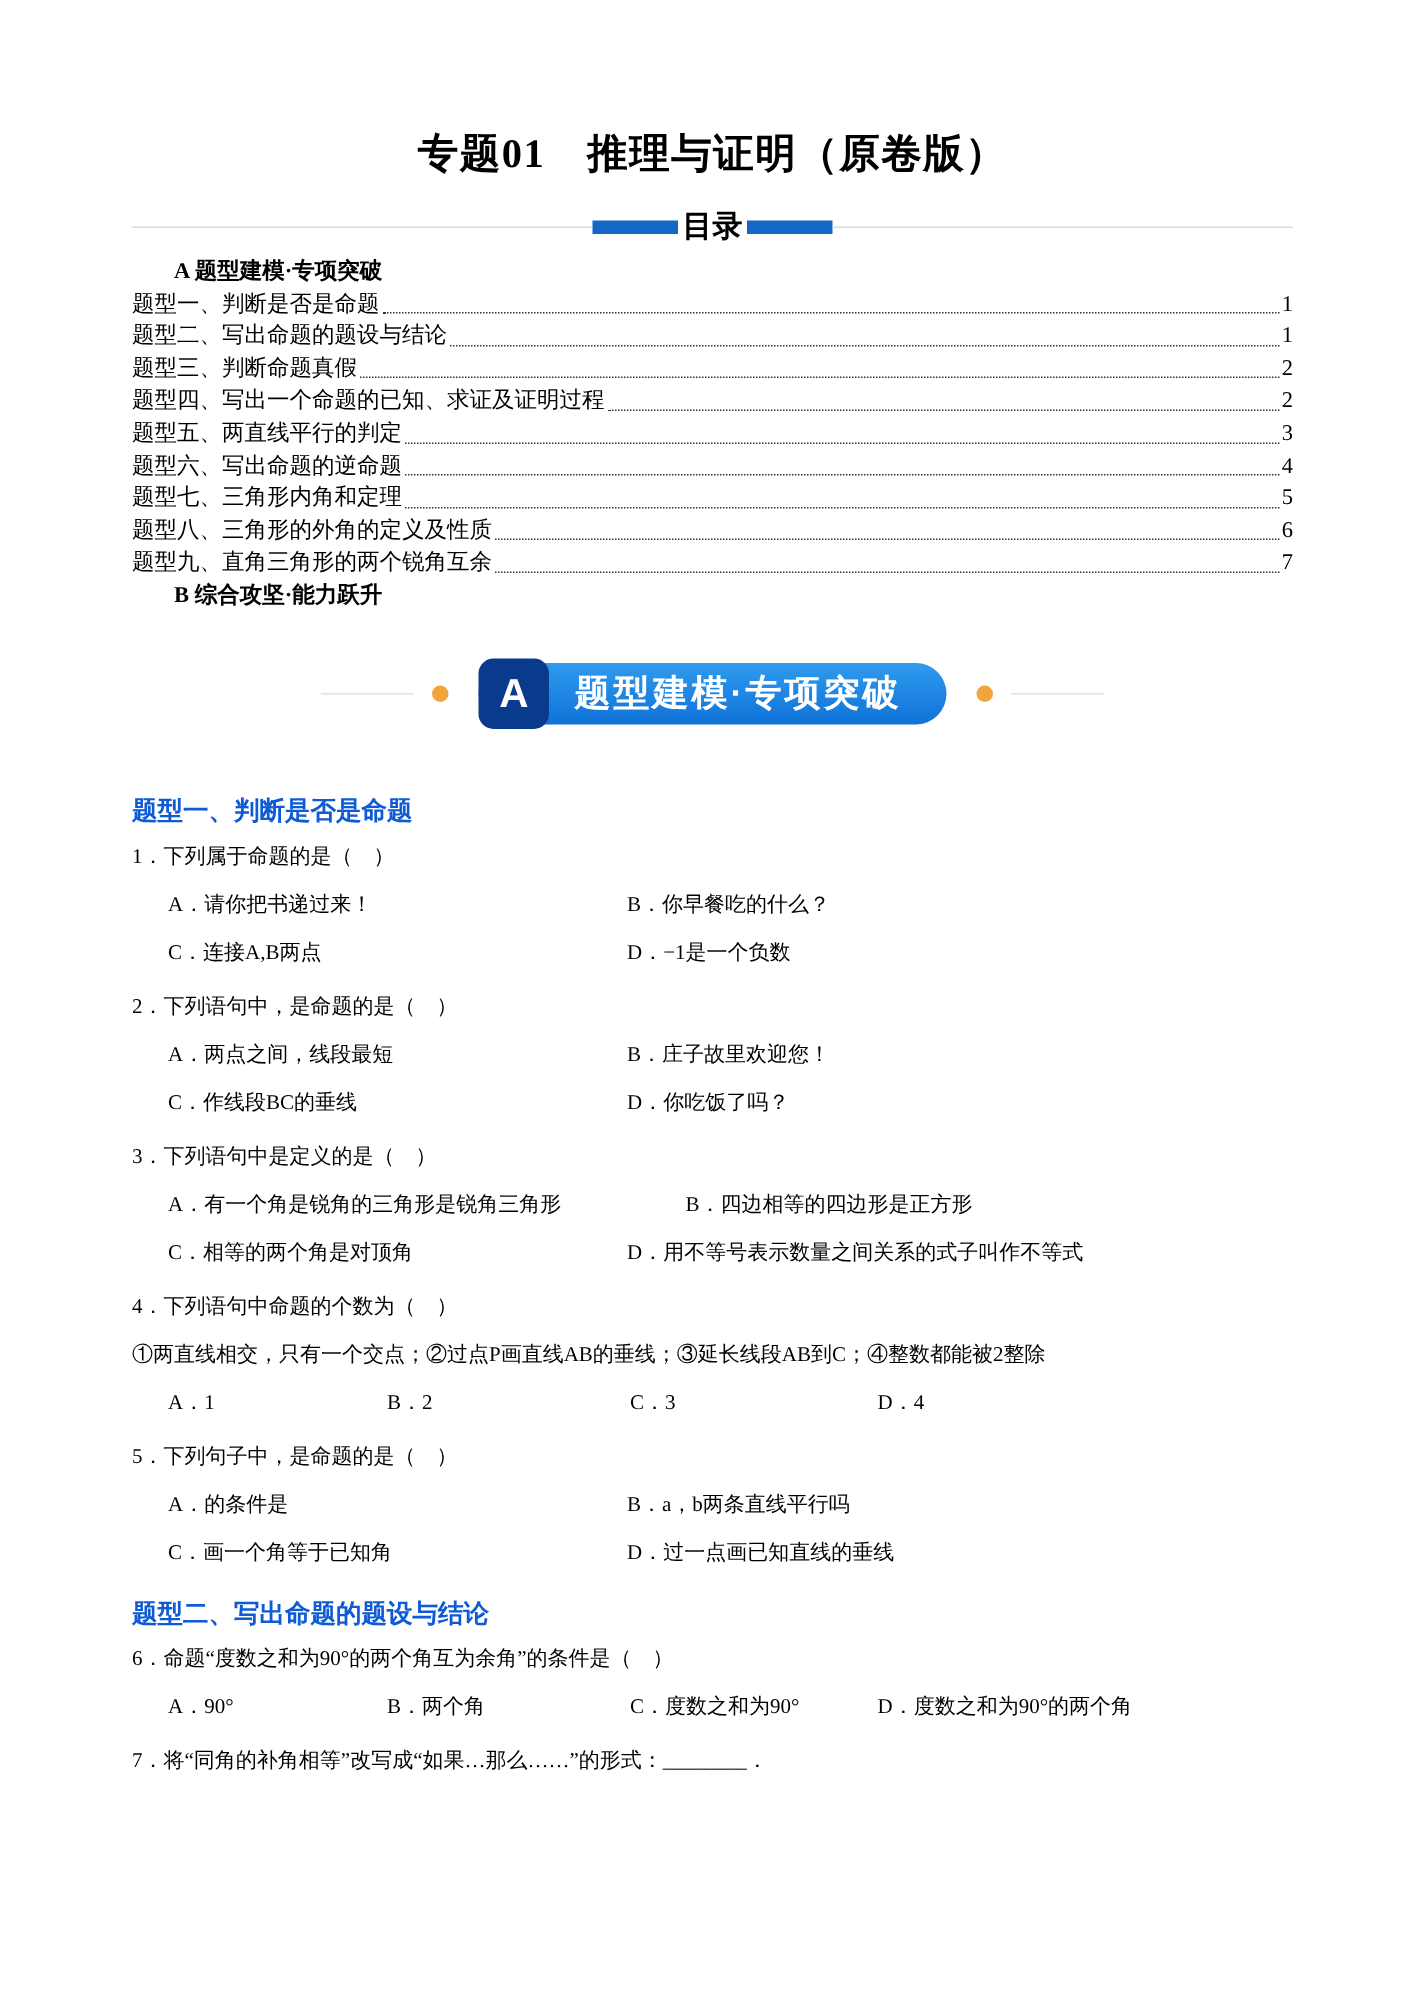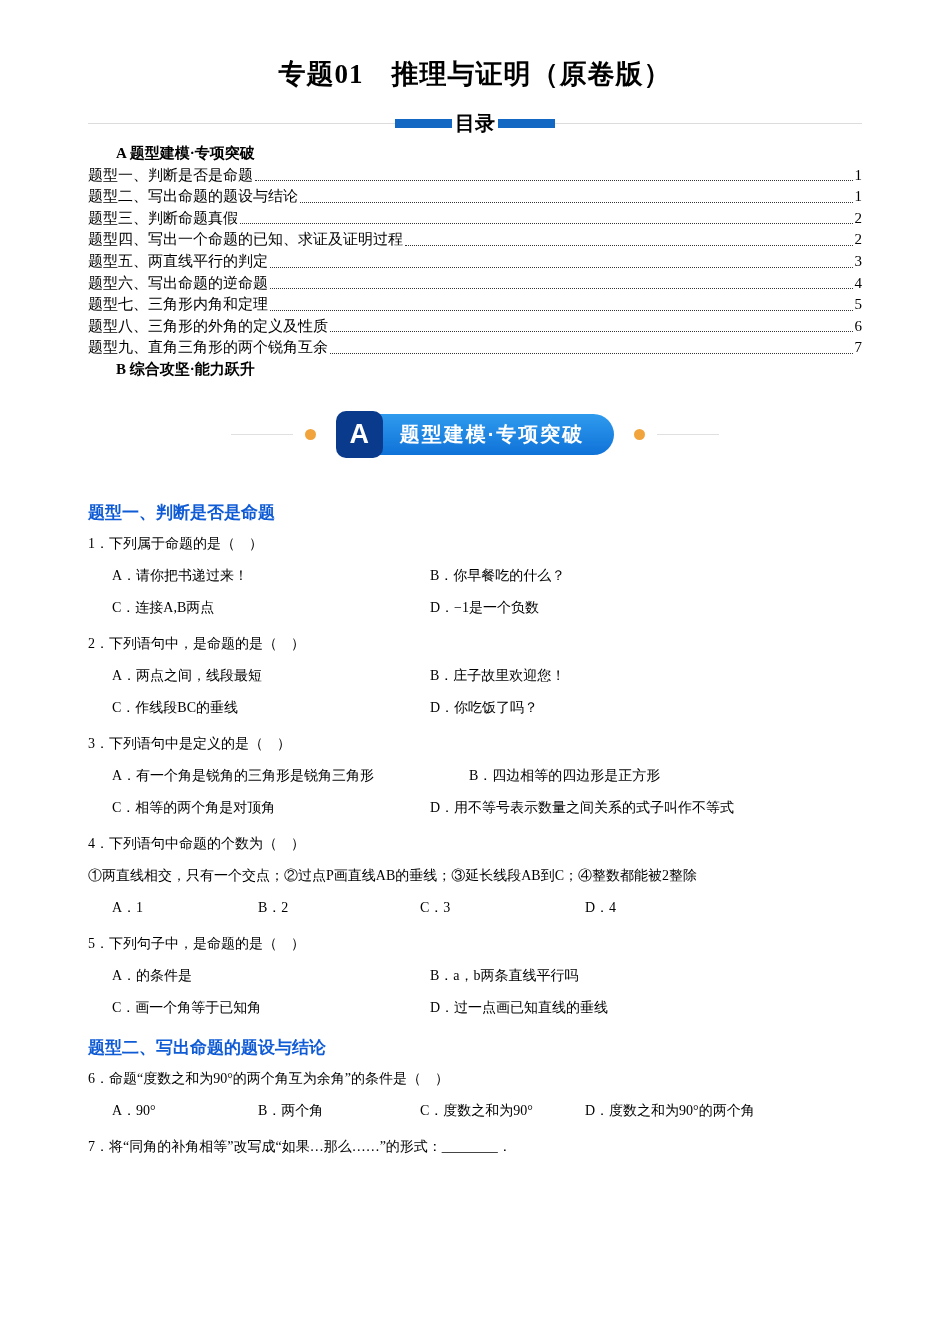--- a/index.html
+++ b/index.html
@@ -1,21 +1,21 @@
 <!DOCTYPE html>
 <html><head>
 <meta charset="utf-8">
 <style>
   * { margin: 0; padding: 0; box-sizing: border-box; }
   html, body { width: 950px; height: 1344px; background: #ffffff; overflow: hidden; }
   body { font-family: "Liberation Serif", "DejaVu Serif", serif; color: #000; }
   .page { width: 950px; height: 1344px; padding: 0 88px; position: relative; }
 
   
-  .doc-title { padding-top: 56px; text-align: center; font-size: 27px; font-weight: bold; letter-spacing: 1px; }
+  .doc-title { padding-top: 84px; text-align: center; font-size: 27px; font-weight: bold; letter-spacing: 1px; }
 
   
   .toc-head { margin-top: 20px; display: flex; align-items: center; justify-content: center; }
   .toc-line { flex: 1; height: 1px; background: #dcdcdc; }
   .toc-bar { width: 57px; height: 9px; background: #1368c4; }
   .toc-title { font-size: 20px; font-weight: bold; padding: 0 3px; line-height: 22px; }
 
   
   .toc-list { margin-top: 9px; font-size: 15px; }
   .toc-sec { font-weight: bold; line-height: 21.6px; margin-left: 28px; }
@@ -23,32 +23,32 @@
   .toc-row .lbl { white-space: nowrap; }
   .toc-row .leader { flex: 1; border-bottom: 1.6px dotted #333; margin: 0 2px 5px 2px; }
   .toc-row .pg { white-space: nowrap; }
 
   
   .banner-wrap { margin-top: 33px; display: flex; align-items: center; justify-content: center; }
   .banner-line { width: 62px; height: 1px; background: #e0e0e0; }
   .banner-dot { width: 11px; height: 11px; border-radius: 50%; background: #f2a43c; margin: 0 12px; }
   .pill { position: relative; height: 41px; border-radius: 21px; background: linear-gradient(180deg, #2f9bee 0%, #0f72d8 100%); display: flex; align-items: center; padding: 0 30px 0 64px; margin: 0 8px; }
   .pill-badge { position: absolute; left: 0px; top: -3px; width: 47px; height: 47px; border-radius: 10px; background: #0a3a8c; color: #fff; display: flex; align-items: center; justify-content: center; font-family: "Liberation Sans", sans-serif; font-weight: bold; font-size: 27px; }
-  .pill-label { color: #ffffff; font-family: "Liberation Sans", sans-serif; font-weight: bold; font-size: 20px; letter-spacing: 2px; white-space: nowrap; }
+  .pill-label { color: #ffffff; font-family: "Liberation Sans", sans-serif; font-weight: bold; font-size: 24px; letter-spacing: 2px; white-space: nowrap; }
 
   
   .topic-head { color: #0f5bd5; font-family: "Liberation Sans", sans-serif; font-weight: bold; font-size: 17px; }
   .topic-head.first { margin-top: 46px; }
   .topic-head.second { margin-top: 12px; }
 
   
   .q { font-size: 14px; margin-top: 4px; }
   .stem { line-height: 32px; }
   .subline { line-height: 32px; }
-  .opt-row { display: flex; padding-left: 24px; line-height: 32px; gap: 12px; }
+  .opt-row { display: flex; padding-left: 24px; line-height: 32px; }
   .opt-row .c1 { width: 306px; flex: 0 0 auto; }
   .opt-row.wide .c1 { width: 345px; }
   .opt-row4 { display: flex; padding-left: 24px; line-height: 32px; }
   .opt-row4 .o1 { width: 146px; flex: 0 0 auto; }
   .opt-row4 .o2 { width: 162px; flex: 0 0 auto; }
   .opt-row4 .o3 { width: 165px; flex: 0 0 auto; }
 </style>
 </head>
 <body>
 

